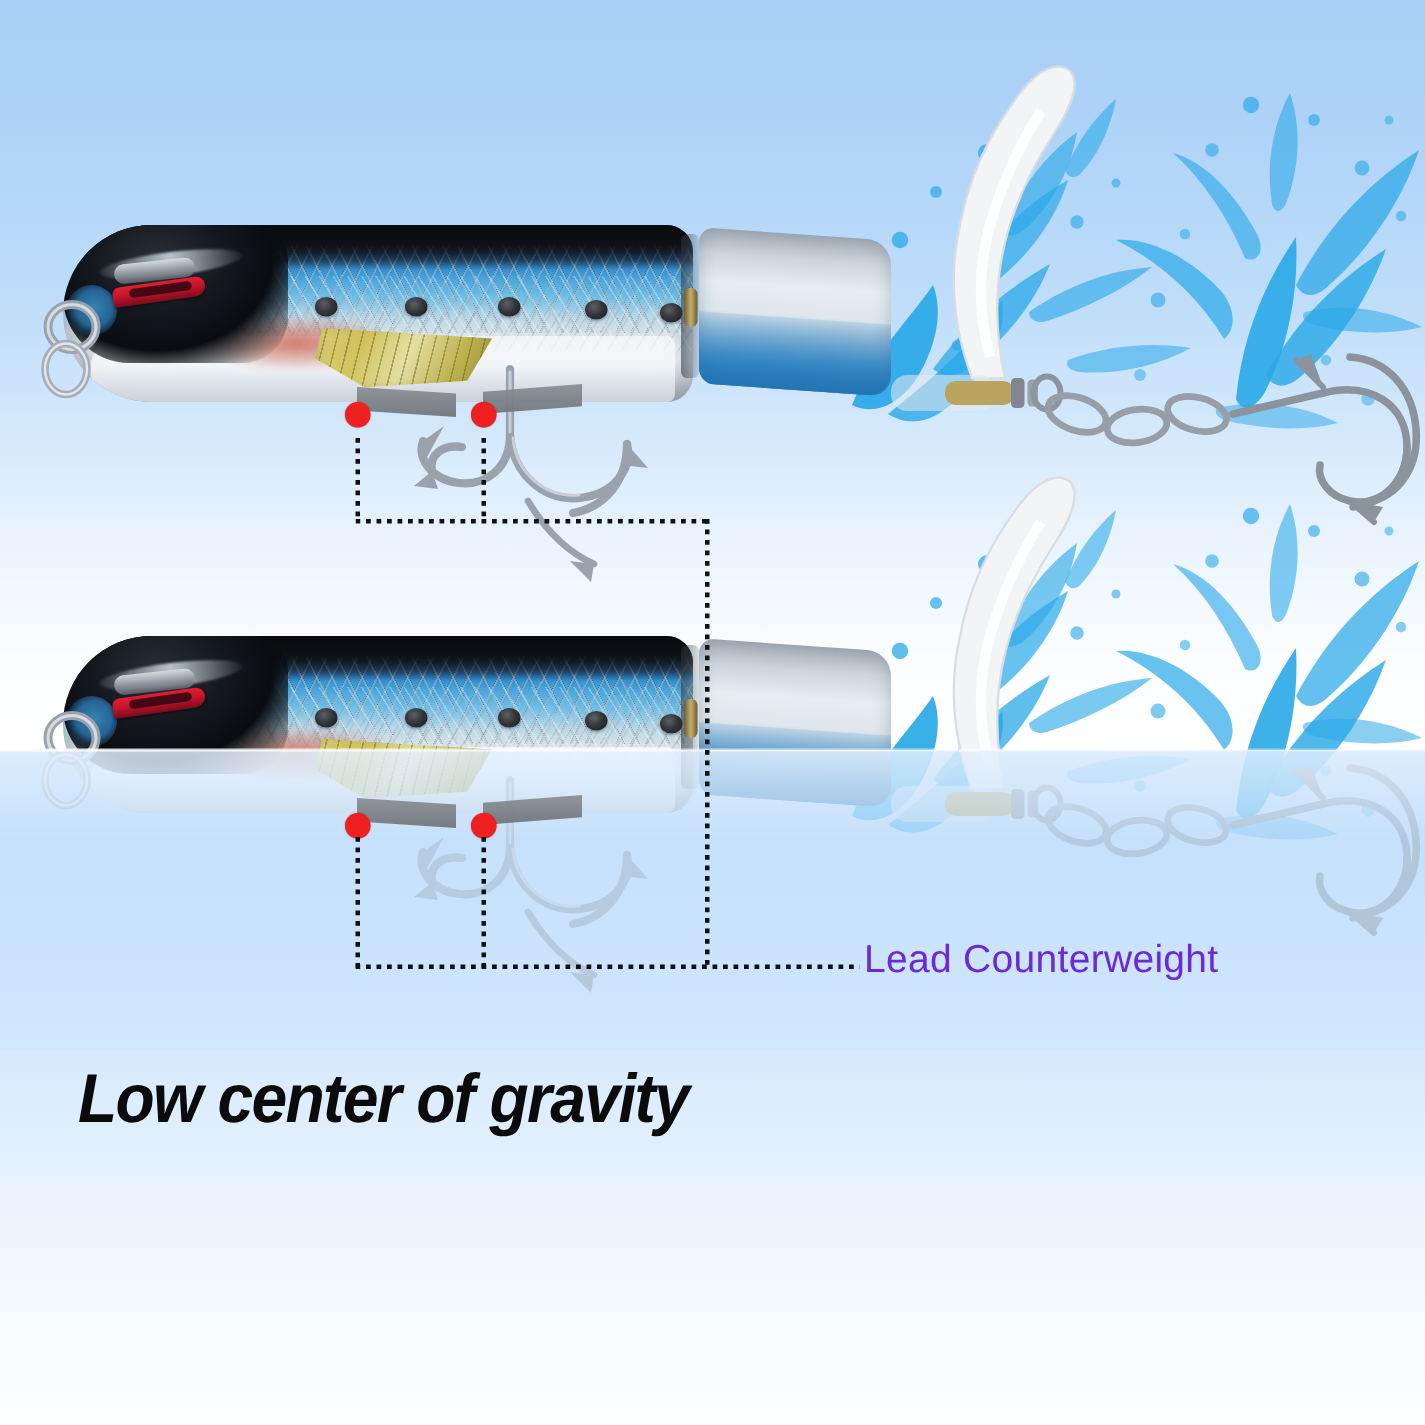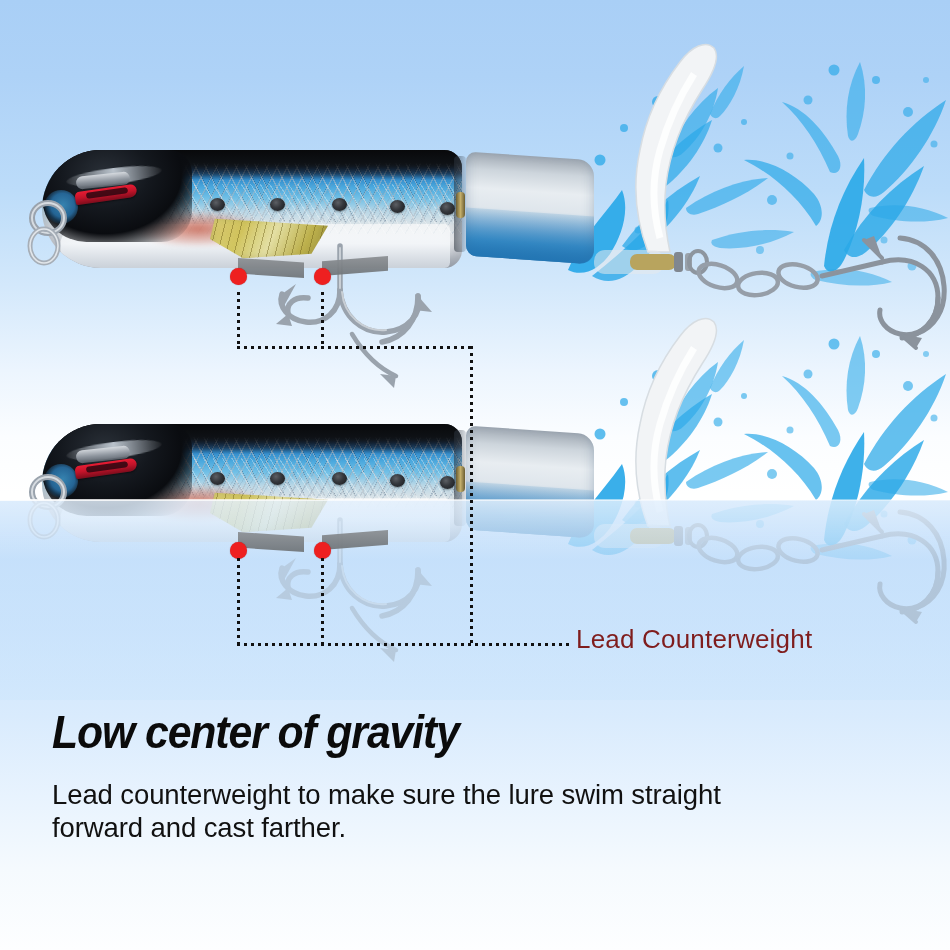--- a/index.html
+++ b/index.html
@@ -226,21 +226,21 @@
     position:absolute;left:52px;top:778px;width:860px;
     font-family:"Liberation Sans", sans-serif;
     font-size:27.5px;line-height:33px;
     letter-spacing:-.1px;
     color:#111;
     white-space:pre-line;
   }
   .callout-label{
     position:absolute;left:576px;top:624px;
     font-family:"Liberation Sans", sans-serif;
-    font-size:26px;color:#7f1d1d;letter-spacing:.2px;
+    font-size:26px;color:#6d28d9;letter-spacing:.2px;
     white-space:nowrap;
   }
 </style>
 </head>
 <body>
 
 <div class="stage">
 
   <div class="bg-sky"></div>
   <div class="bg-water"></div>
@@ -541,16 +541,14 @@
   <div class="dot-h" style="left:237px;top:346px;width:236px;"></div>
   <div class="dot-v" style="left:470px;top:346px;height:298px;"></div>
 
   <div class="dot-v" style="left:237px;top:558px;height:88px;"></div>
   <div class="dot-v" style="left:321px;top:558px;height:88px;"></div>
   <div class="dot-h" style="left:237px;top:643px;width:336px;"></div>
 
   <div class="callout-label">Lead Counterweight</div>
 
   <div class="headline">Low center of gravity</div>
-  <div class="subcopy">Lead counterweight to make sure the lure swim straight
-forward and cast farther.</div>
 
 </div>
 
 </body></html>

